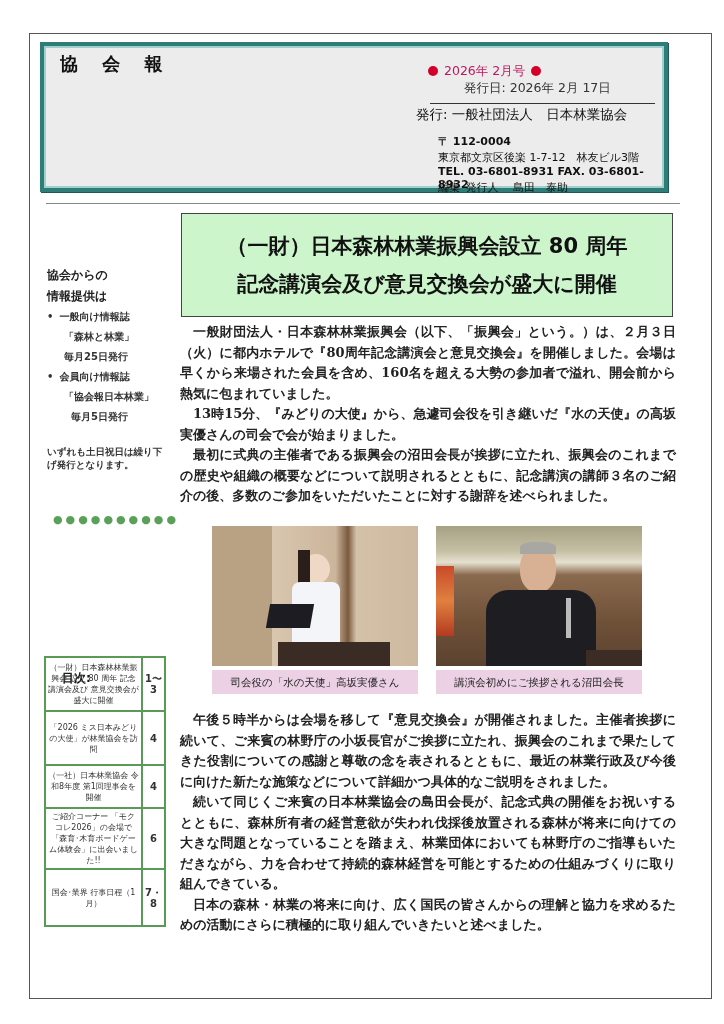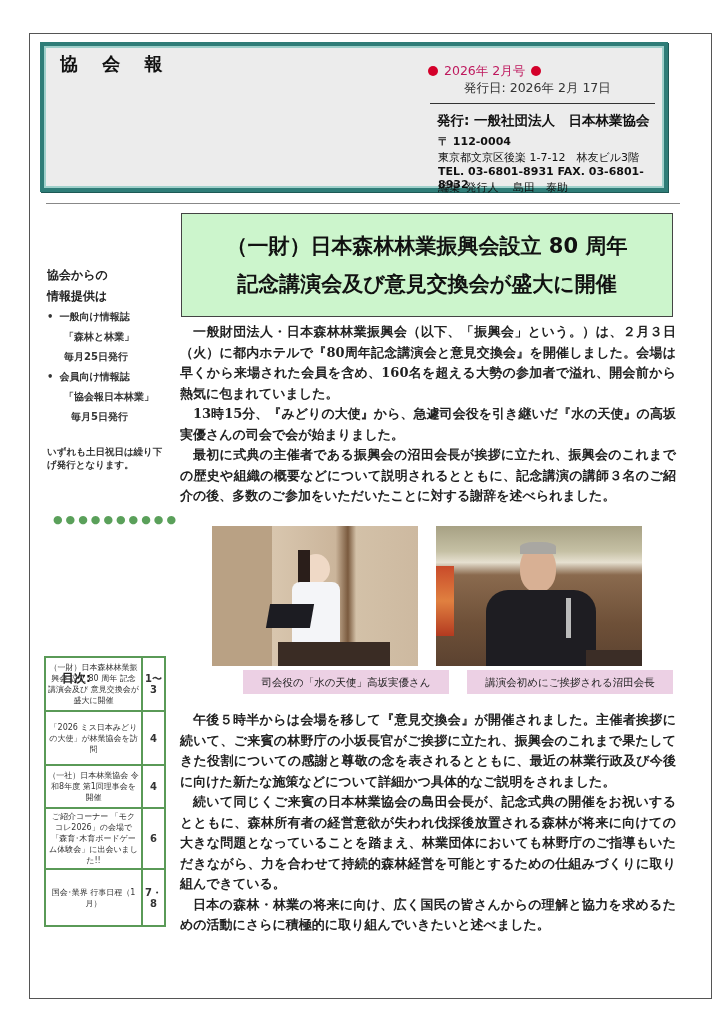--- a/index.html
+++ b/index.html
@@ -14,21 +14,21 @@
               border:4px solid #2f7d78; box-shadow: inset 0 0 0 2px #9fd0cb, 1px 1px 0 #1d5955; }
   .mh-kicker { position:absolute; left:16px; top:6px; font-size:18px; font-weight:bold;
                letter-spacing:9px; color:#111; }
   .mh-title { position:absolute; left:8px; top:30px; font-family:"DejaVu Serif", serif;
               font-size:90px; font-weight:bold; color:#3a7a34; letter-spacing:2px; line-height:100px; }
   .mh-issue { position:absolute; left:378px; top:17px; font-size:12.5px; color:#be185d; }
   .dot { display:inline-block; width:10px; height:10px; border-radius:50%; background:#d4002a;
          vertical-align:-1px; margin:0 6px; }
   .mh-date { position:absolute; left:420px; top:34px; font-size:12.5px; color:#333; }
   .mh-rule { position:absolute; left:386px; top:57px; width:225px; border-top:1.5px solid #333; }
-  .mh-pub { position:absolute; left:372px; top:66px; font-size:13.5px; font-weight:bold; color:#111;margin-left:21px; }
+  .mh-pub { position:absolute; left:372px; top:60px; font-size:13.5px; font-weight:normal; color:#111; }
   .mh-line { position:absolute; left:394px; font-size:11px; color:#111; }
   .mh-line.b { font-weight:bold; }
 
   .head-rule { position:absolute; left:46px; top:203px; width:634px; border-top:1px solid #888; }
 
   
   .headline { position:absolute; left:181px; top:213px; width:492px; height:104px;
               box-sizing:border-box; background:#ccf5cc; border:1.5px solid #444;
               text-align:center; font-weight:bold; font-size:21px; line-height:38px; padding-top:13px; color:#111; }
 
@@ -55,21 +55,21 @@
   .body p { margin:0; text-indent:1em; }
   .body2 { top:710px; }
 
   
   .photo { position:absolute; top:526px; height:140px; overflow:hidden; }
   .photo1 { left:212px; width:206px;
             background:linear-gradient(90deg,#c9b49a 0%,#d8c6ae 30%,#cbb59b 60%,#7a5a3e 66%,#d3c1a8 70%,#cdb9a0 100%); }
   .photo2 { left:436px; width:206px;
             background:linear-gradient(180deg,#a7a184 0%,#c5c0a4 18%,#e6e0d0 26%,#8a6a4e 35%,#6e5038 70%,#5b4230 100%); }
   .caption { position:absolute; top:670px; height:24px; background:#ecd0e4; font-size:10.5px;
-             text-align:center; line-height:24px; color:#222;margin-left:31px; }
+             text-align:center; line-height:24px; color:#222; }
   .cap1 { left:212px; width:206px; }
   .cap2 { left:436px; width:206px; }
 
   
   .fig { position:absolute; }
 </style>
 </head>
 <body>
 
 <div class="page"></div>

